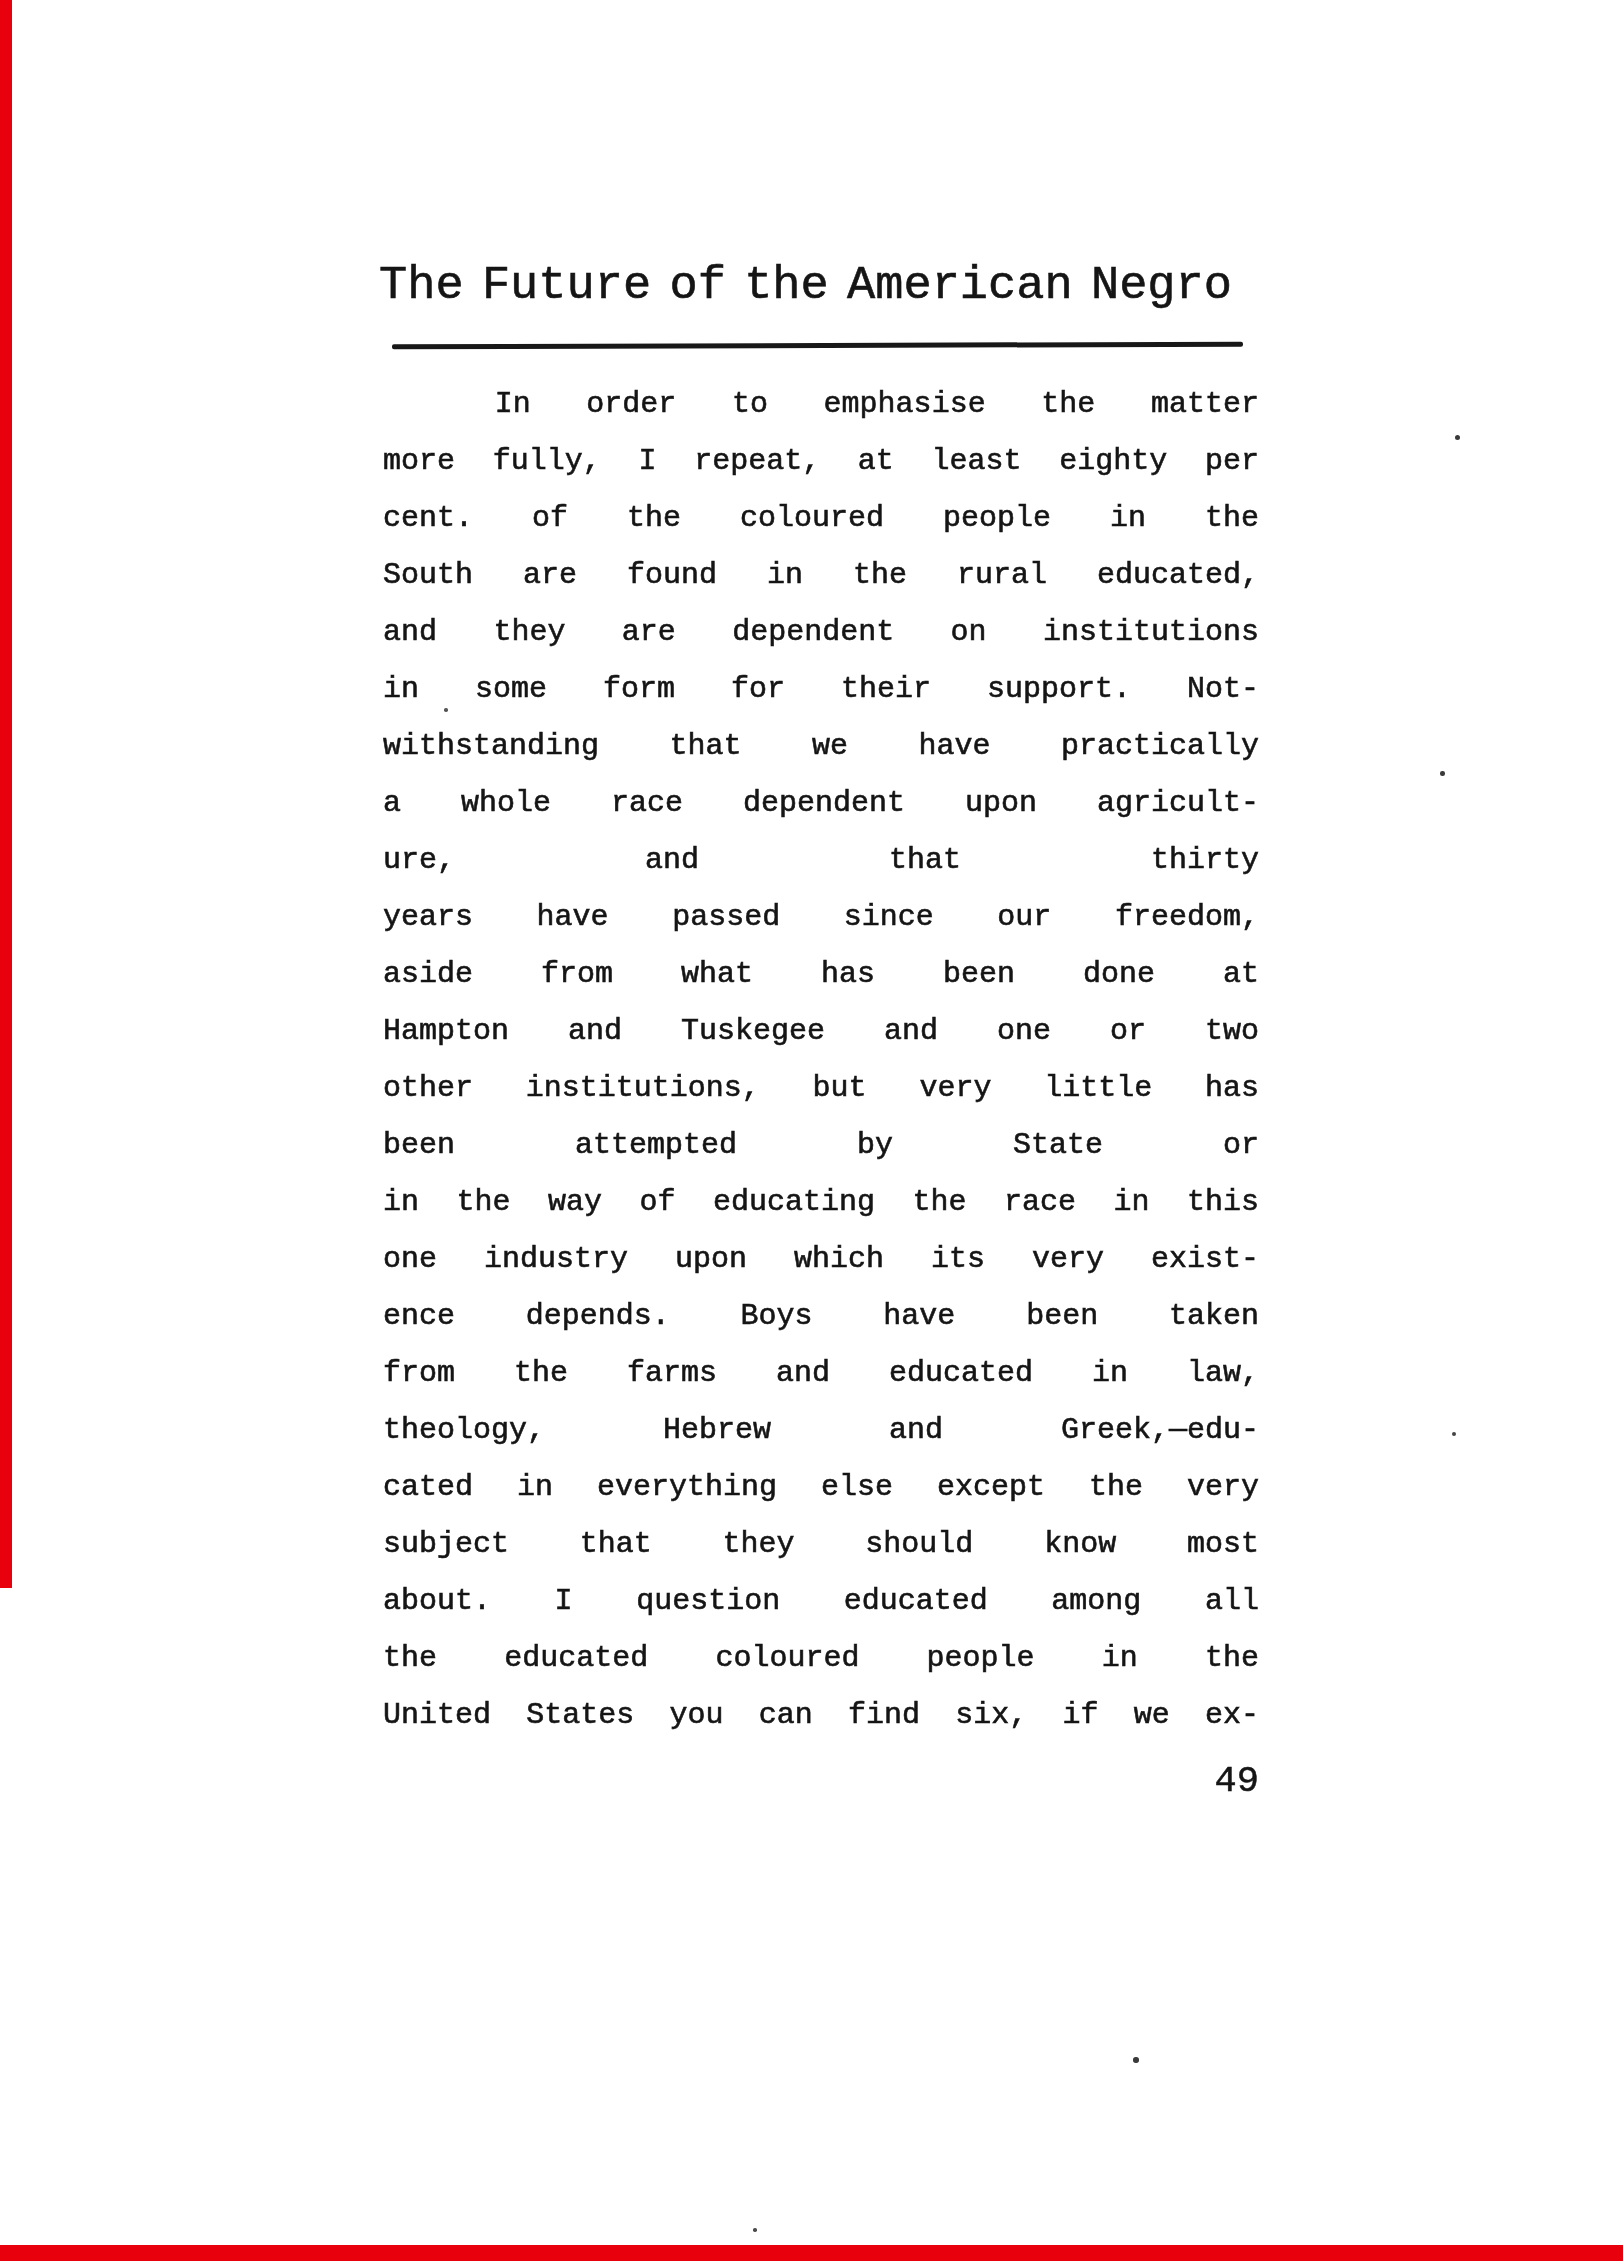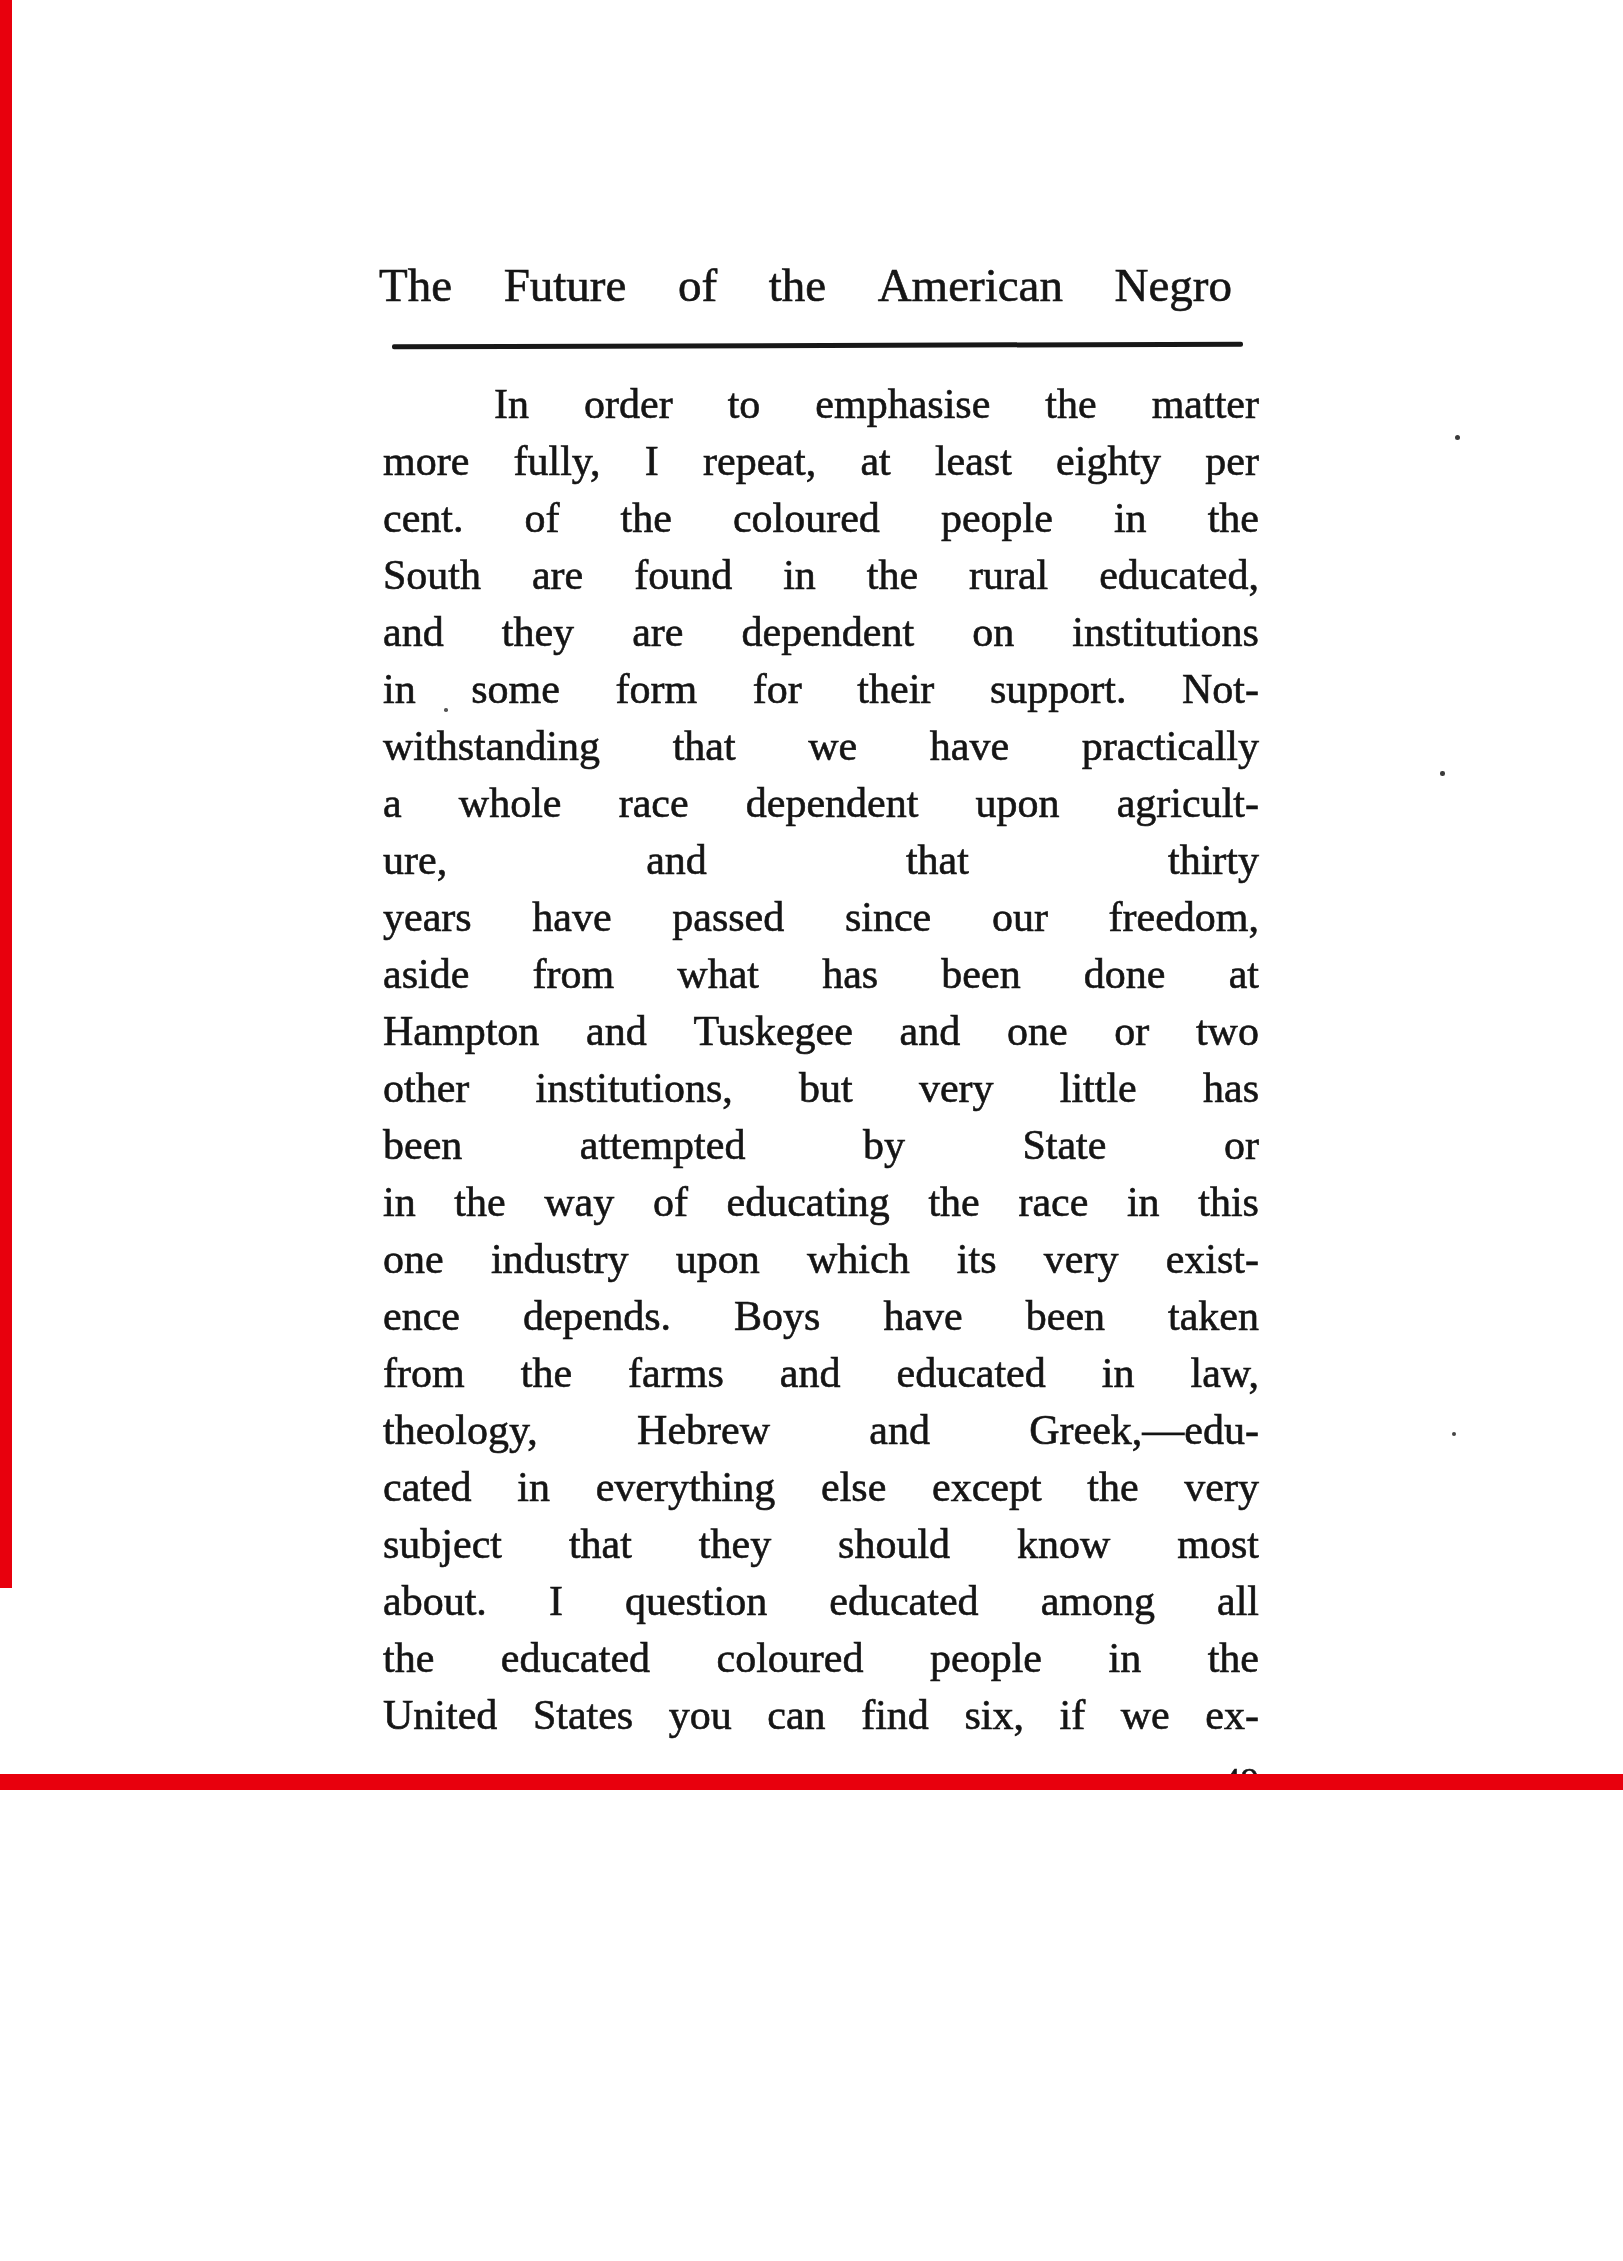--- a/index.html
+++ b/index.html
@@ -1,23 +1,23 @@
 <!DOCTYPE html>
 <html style="font-size:8px"><head>
 <meta charset="utf-8">
 <style>
   html, body { margin: 0; padding: 0; background: #ffffff; }
 
   .page {
     position: relative;
     width: 1624px;
-    height: 1790px;
+    height: 2261px;
     background: #ffffff;
     overflow: hidden;
-    font-family: Liberation Serif, serif;
+    font-family: Liberation Mono, monospace;
     color: #151515;
   }
 
   
   .header {
     position: absolute;
     left: 379px;
     top: 260px;
     width: 853px;
     display: flex;
@@ -45,21 +45,21 @@
     position: absolute;
     left: 383px;
     top: 376px;
     width: 876px;
   }
   .line {
     display: flex;
     justify-content: space-between;
     height: 57px;
     line-height: 57px;
-    font-size: 42px;
+    font-size: 30px;
     white-space: pre;
     -webkit-text-stroke: 0.6px currentColor;
   }
   .line span { display: inline-block; }
   .indent { width: 56px; }
 
   
   .pageno {
     position: absolute;
     left: 383px;

